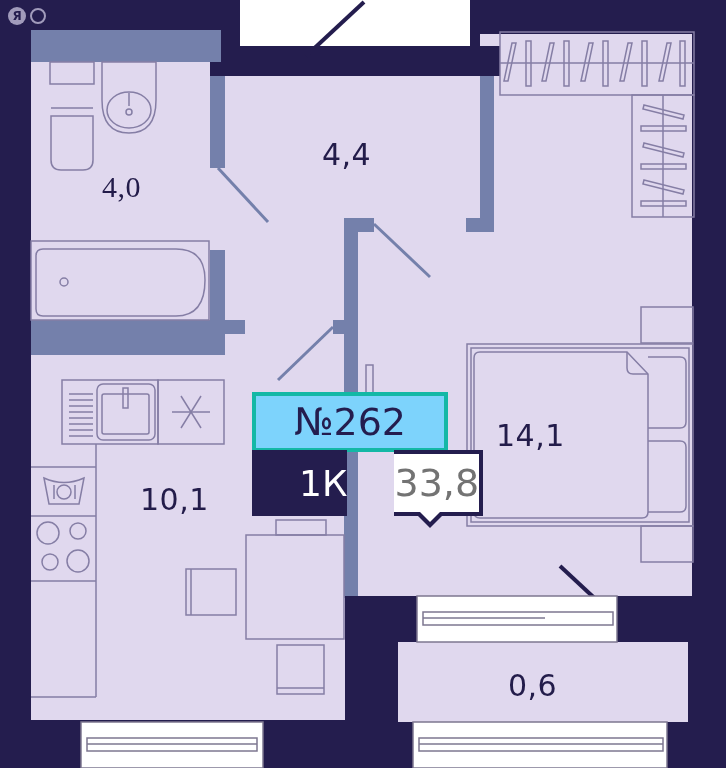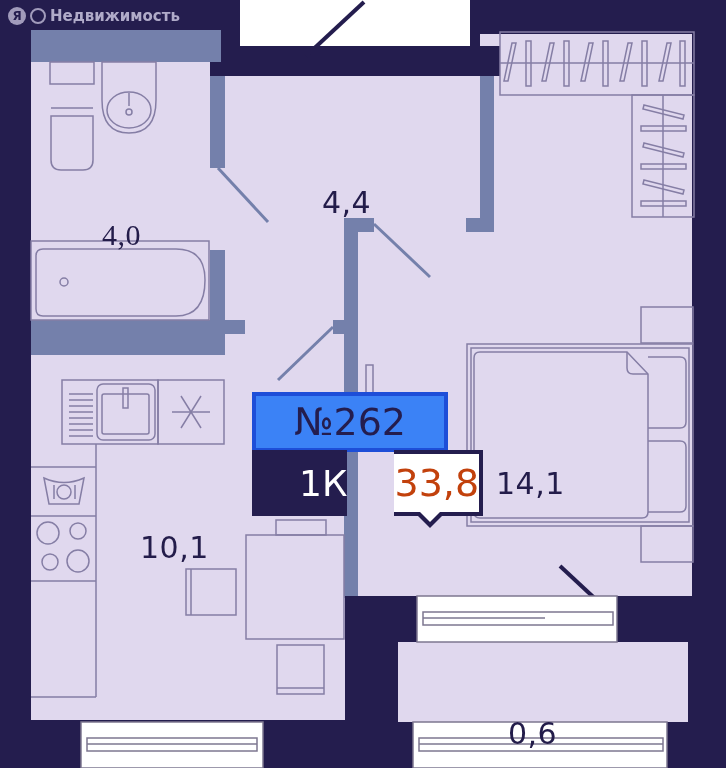--- a/index.html
+++ b/index.html
@@ -1,26 +1,26 @@
 <!DOCTYPE html>
 <html><head>
 <meta charset="utf-8">
 <style>
   html,body{margin:0;padding:0;background:#241d4e;}
   body{width:726px;height:768px;position:relative;overflow:hidden;font-family:"Liberation Sans",sans-serif;}
   svg{position:absolute;left:0;top:0;}
-  .label{position:absolute;color:#231c4a;font-family:"DejaVu Sans",sans-serif;font-size:30px;font-weight:500;letter-spacing:0.5px;margin-top:48px;}
+  .label{position:absolute;color:#231c4a;font-family:"DejaVu Sans",sans-serif;font-size:30px;font-weight:500;letter-spacing:0.5px;}
   .brand{position:absolute;left:8px;top:7px;display:flex;align-items:center;gap:4px;color:#c9c4df;font-family:"DejaVu Sans",sans-serif;font-size:15px;font-weight:bold;opacity:0.85;}
   .brand .ya{width:18px;height:18px;border-radius:50%;background:#b7b2cf;color:#241d4e;font-size:12px;display:flex;align-items:center;justify-content:center;font-weight:bold;}
   .brand .house{width:16px;height:16px;border-radius:50%;border:2px solid #b7b2cf;box-sizing:border-box;}
   .badge{position:absolute;left:252px;top:392px;width:196px;}
-  .badge-top{height:60px;background:#3b82f6;border:4px solid #1d4ed8;box-sizing:border-box;display:flex;align-items:center;justify-content:center;font-family:"DejaVu Sans",sans-serif;font-size:38px;color:#241d4e;}
+  .badge-top{height:60px;background:#7dd3fc;border:4px solid #14b8a6;box-sizing:border-box;display:flex;align-items:center;justify-content:center;font-family:"DejaVu Sans",sans-serif;font-size:38px;color:#241d4e;}
   .badge-bottom{display:flex;height:66px;margin-top:-2px;}
   .badge-type{width:74px;background:#241d4e;color:#fff;font-family:"DejaVu Sans",sans-serif;font-size:36px;display:flex;align-items:center;justify-content:center;padding-left:47px;}
-  .badge-area{flex:1;background:#fff;border:4px solid #241d4e;border-left:none;box-sizing:border-box;font-family:"DejaVu Sans",sans-serif;font-size:38px;color:#c2410c;display:flex;align-items:center;justify-content:center;position:relative;margin-left:47px;}
+  .badge-area{flex:1;background:#fff;border:4px solid #241d4e;border-left:none;box-sizing:border-box;font-family:"DejaVu Sans",sans-serif;font-size:38px;color:#737373;display:flex;align-items:center;justify-content:center;position:relative;margin-left:47px;}
   .badge-area:after{content:"";position:absolute;left:22px;bottom:-16px;width:0;height:0;border-left:14px solid transparent;border-right:14px solid transparent;border-top:14px solid #241d4e;}
   .badge-area:before{content:"";position:absolute;left:26px;bottom:-10px;width:0;height:0;border-left:10px solid transparent;border-right:10px solid transparent;border-top:10px solid #fff;z-index:2;}
 </style>
 </head>
 <body>
 
 <svg width="726" height="768" viewBox="0 0 726 768">
 
   <rect x="0" y="0" width="726" height="768" fill="#241d4e"></rect>
 
@@ -178,21 +178,20 @@
     <rect x="277" y="645" width="47" height="49"></rect>
     <line x1="277" y1="688" x2="324" y2="688"></line>
     <rect x="276" y="520" width="50" height="15"></rect>
   </g>
   <rect x="366" y="365" width="7" height="30" fill="none" stroke="#857ea5" stroke-width="1.5"></rect>
 </svg>
 
 <div class="brand">
   <span class="ya">Я</span>
   <span class="house"></span>
-  <span>Недвижимость</span>
 </div>
 
 <div class="label" style="left:102px;top:170px;font-family:Liberation Serif, serif;">4,0</div>
 <div class="label" style="left:322px;top:137px;">4,4</div>
 <div class="label" style="left:496px;top:418px;">14,1</div>
 <div class="label" style="left:140px;top:482px;">10,1</div>
 <div class="label" style="left:508px;top:668px;">0,6</div>
 
 <div class="badge">
   <div class="badge-top">№262</div>

